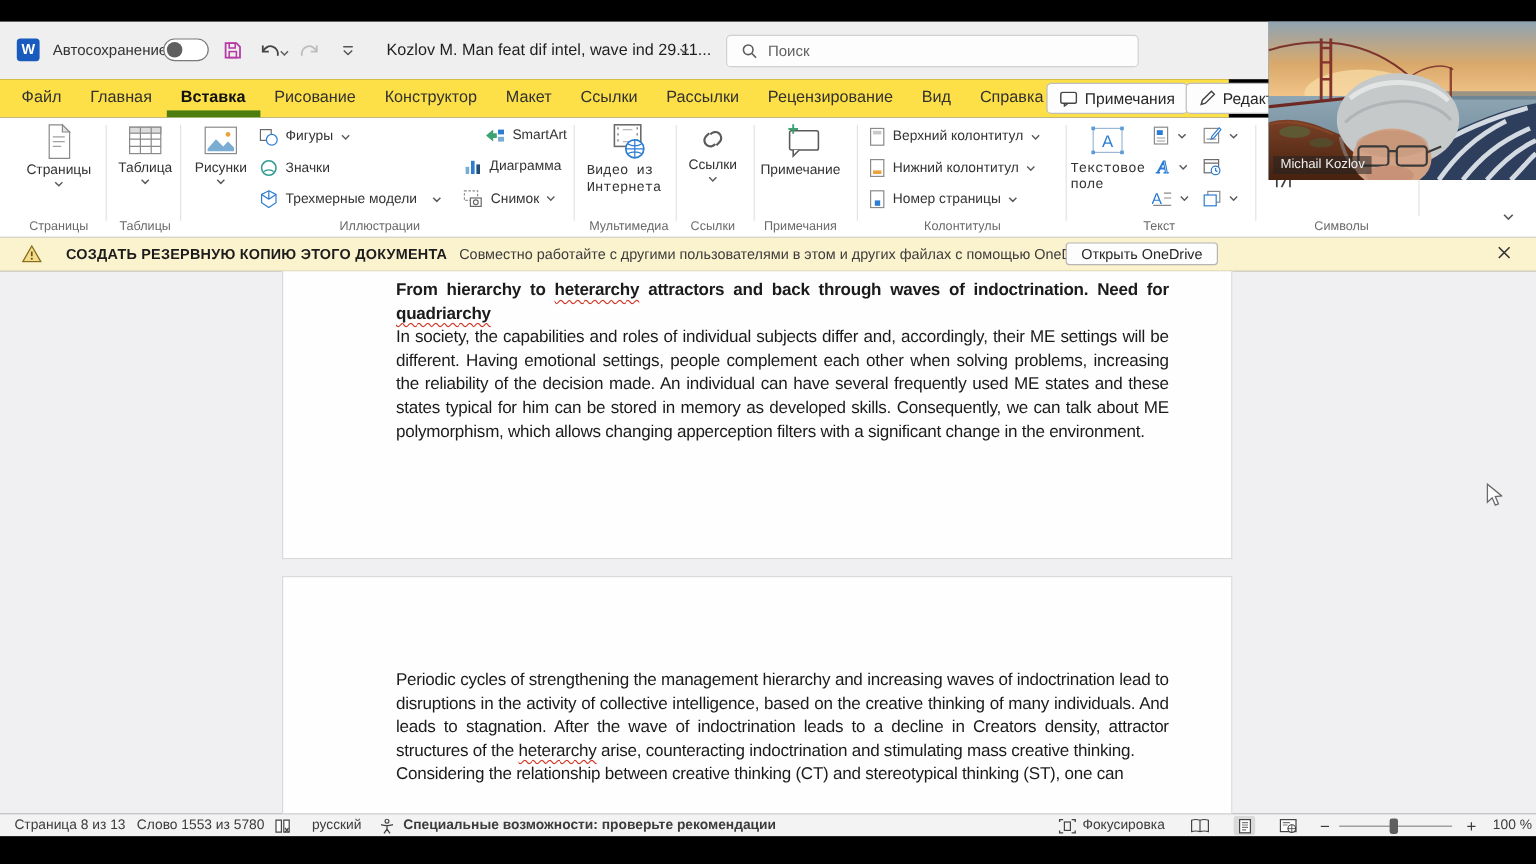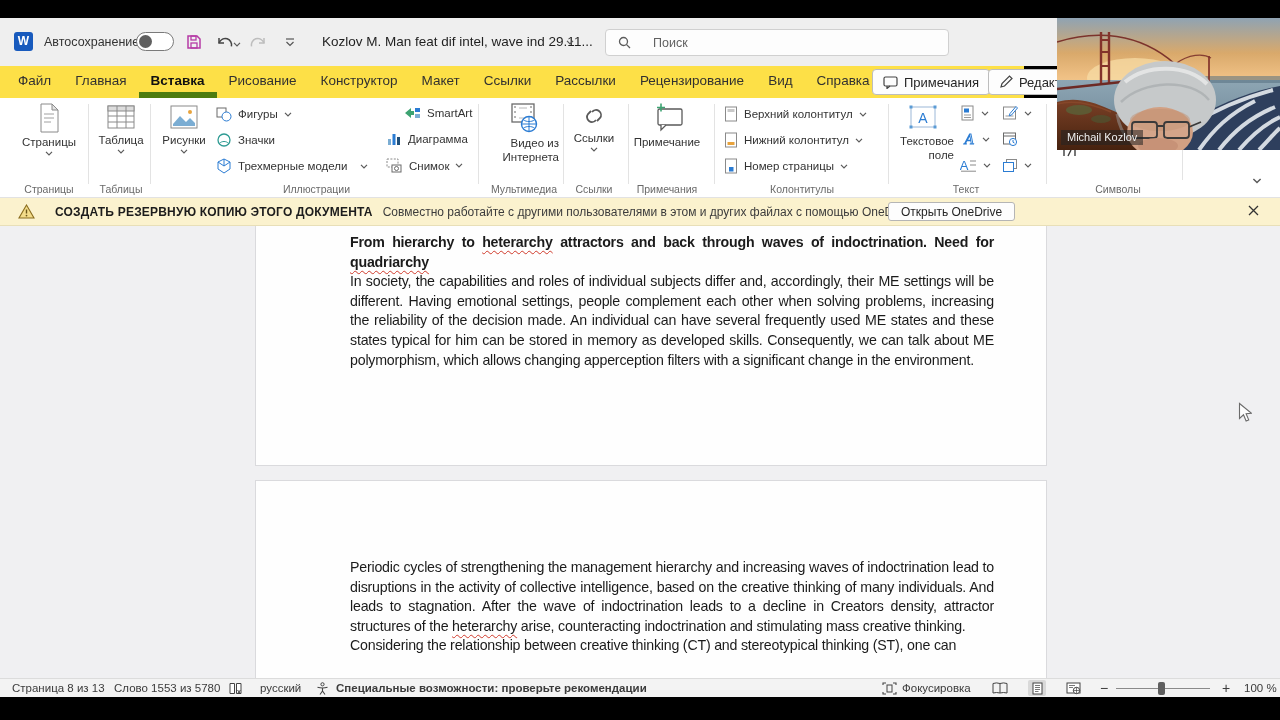--- a/index.html
+++ b/index.html
@@ -16,54 +16,54 @@
   .word-logo{position:absolute;left:14px;top:14px;width:19px;height:19px;border-radius:3px;
              background:#185abd;color:#fff;font-size:12px;font-weight:bold;text-align:center;line-height:19px;}
   .autosave-lbl{position:absolute;left:44px;top:17px;font-size:12.5px;color:#333;}
   .toggle{position:absolute;left:136px;top:14px;width:38px;height:19px;border:1px solid #7a7a7a;
           border-radius:10px;background:#fff;}
   .toggle .knob{position:absolute;left:2px;top:2px;width:13px;height:13px;border-radius:50%;background:#5f5f5f;}
   .qat{position:absolute;top:12px;display:flex;align-items:center;justify-content:center;width:24px;height:24px;}
   .doc-title{position:absolute;left:322px;top:16px;font-size:13.5px;color:#1f1f1f;white-space:nowrap;}
   .title-chev{position:absolute;left:566px;top:22px;}
   .searchbox{position:absolute;left:605px;top:11px;width:344px;height:27px;background:#fdfdfd;
-             border:1px solid #d0d0d0;border-radius:4px;display:flex;align-items:center;padding-left:12px;gap:22px;}
+             border:1px solid #d0d0d0;border-radius:4px;display:flex;align-items:center;padding-left:12px;gap:9px;}
   .searchbox span{font-size:12.5px;color:#616161;}
 
   
   .tabrow{position:absolute;left:0;top:66px;width:1024px;height:32px;background:#fde047;}
   .tabs{position:absolute;left:6px;top:0;display:flex;height:32px;}
   .tab{padding:0 12px;font-size:13.5px;color:#323130;line-height:30px;white-space:nowrap;}
   .tab.active{font-weight:bold;color:#111;border-bottom:6px solid #4d7c0f;line-height:29px;}
   .pill-btn{position:absolute;top:3px;height:26px;border:1px solid #bdbdbd;border-radius:4px;background:#fdfdfd;
             display:flex;align-items:center;gap:6px;padding:0 10px;font-size:13px;color:#262626;white-space:nowrap;}
 
   
   .ribbon{position:absolute;left:0;top:98px;width:1280px;height:100px;background:#fff;border-bottom:1px solid #e2e2e2;}
   .rsep{position:absolute;top:6px;width:1px;height:80px;background:#e3e3e3;}
   .rbig{position:absolute;top:5px;display:flex;flex-direction:column;align-items:center;gap:3px;
         font-size:11.5px;color:#333;text-align:center;}
   .rrow{position:absolute;display:flex;align-items:center;gap:6px;font-size:11.5px;color:#333;white-space:nowrap;}
   .rgl{position:absolute;top:85px;font-size:10.5px;color:#6a6a6a;text-align:center;}
-  .wraplbl{width:70px;text-align:right;line-height:14px;}
+  .wraplbl{width:70px;text-align:left;line-height:14px;font-family:Liberation Mono, monospace;}
   .cv{width:8px;height:5px;flex:0 0 auto;}
   .cv path{fill:none;stroke:#5a5a5a;stroke-width:1.2;}
 
   
   .notif{position:absolute;left:0;top:198px;width:1280px;height:28px;background:#fbf2ce;
          border-bottom:1px solid #e8dfb8;display:flex;align-items:center;}
   .notif-title{font-size:12px;font-weight:bold;color:#1c1c1c;margin-left:20px;letter-spacing:.2px;text-align:center;}
   .notif-msg{font-size:12px;color:#3c3c3c;margin-left:10px;}
   .notif-btn{position:absolute;left:888px;top:4px;height:19px;padding:0 12px;background:#fdfdfd;
              border:1px solid #b5b5b5;border-radius:3px;font-size:12px;color:#262626;line-height:19px;}
   .notif-close{position:absolute;left:1248px;top:7px;}
 
   
   .canvas{position:absolute;left:0;top:226px;width:1280px;height:452px;background:#f0f0f2;overflow:hidden;}
-  .page{position:absolute;left:235px;width:792px;background:#fefefe;border:1px solid #dadadd;margin-left:20px;}
+  .page{position:absolute;left:235px;width:792px;background:#fefefe;border:1px solid #dadadd;}
   .page1{top:-2px;height:468px;border-top:none;height:242px;}
   .page2{top:254px;height:240px;border-bottom:none;}
   .doctext{position:absolute;left:94px;width:644px;font-size:14.2px;line-height:19.6px;color:#1b1b1b;
            text-align:justify;letter-spacing:-0.2px;}
   .dochead{font-weight:bold;}
   .mis{text-decoration:underline;text-decoration-style:wavy;text-decoration-color:#d03a2b;
        text-decoration-thickness:1px;text-underline-offset:3px;}
   .cursor{position:absolute;left:1238px;top:176px;}
 
   

